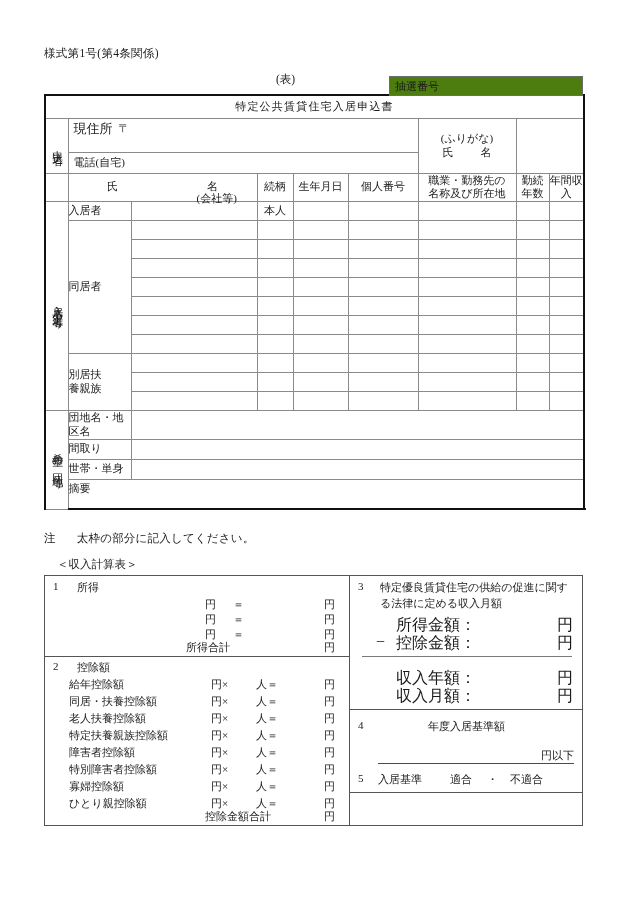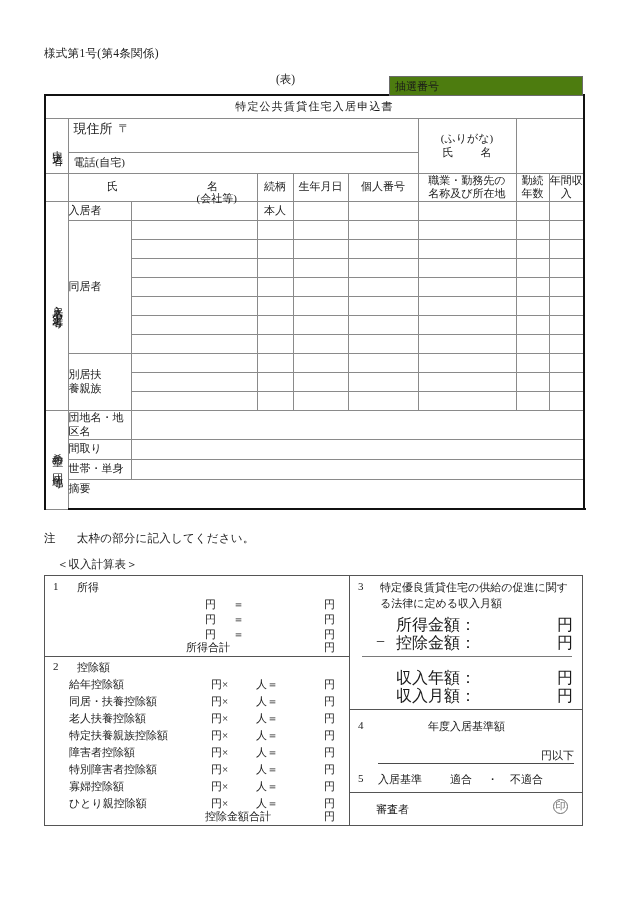--- a/index.html
+++ b/index.html
@@ -529,20 +529,16 @@
       </div>
 
       <div class="sec-crit">
         <span class="idx" style="left:8px; top:6px">5</span>
         <span class="crit-line" style="left:28px; top:6px">入居基準</span>
         <span class="crit-line" style="left:100px; top:6px">適合</span>
         <span class="crit-line" style="left:137px; top:6px">・</span>
         <span class="crit-line" style="left:160px; top:6px">不適合</span>
       </div>
 
-      <div class="sec-insp">
-        <span class="insp-lbl">審査者</span>
-        <span class="seal">印</span>
-      </div>
     </div>
   </div>
 
 </div>
 
 </body></html>

